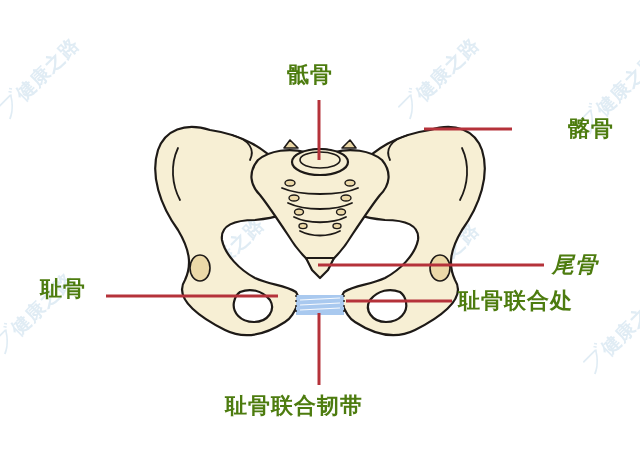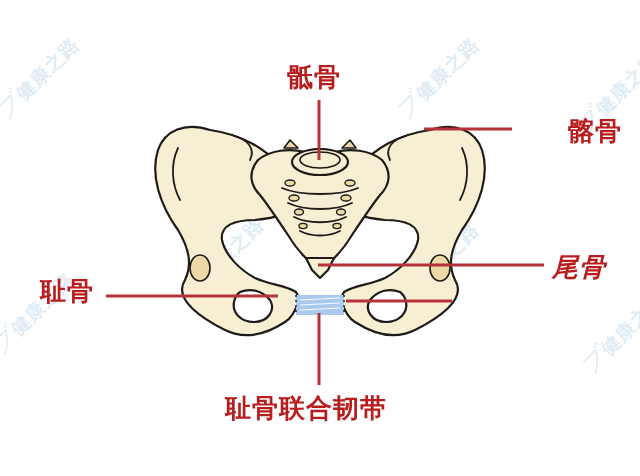--- a/index.html
+++ b/index.html
@@ -2,21 +2,21 @@
 <html><head>
   <meta charset="utf-8">
   <style>
     html, body { margin: 0; padding: 0; }
     body { width: 640px; height: 476px; background: #ffffff; position: relative; overflow: hidden;
            font-family: "DejaVu Sans", sans-serif; }
     .stage { position: absolute; left: 0; top: 0; width: 640px; height: 476px; }
     .wm { position: absolute; color: #dbe9f3; font-size: 19px; font-weight: bold; transform: rotate(-45deg);
           transform-origin: left bottom; white-space: nowrap; letter-spacing: 1px; opacity: 0.85; }
     .wm .z { font-style: italic; font-weight: normal; font-size: 24px; margin-right: 2px; }
-    .label { position: absolute; color: #b91c1c; font-size: 26px; font-weight: bold; white-space: nowrap;
+    .label { position: absolute; color: #4d7c0f; font-size: 22px; font-weight: bold; white-space: nowrap;
              letter-spacing: 1px; line-height: 1; }
     svg { position: absolute; left: 0; top: 0; }
   </style>
 </head>
 <body>
 
 <div class="stage">
 
   <div class="wm" style="left:10px; top:95px;"><span class="z">ブ</span><span>健康之路</span></div>
   <div class="wm" style="left:410px; top:95px;"><span class="z">ブ</span><span>健康之路</span></div>
@@ -98,14 +98,15 @@
       <line x1="106" y1="296" x2="278" y2="296"></line>
       <line x1="346" y1="301" x2="452" y2="301"></line>
       <line x1="319" y1="313" x2="319" y2="385"></line>
     </g>
   </svg>
 
   <div class="label" style="left:287px; top:64px;">骶骨</div>
   <div class="label" style="left:568px; top:118px;">髂骨</div>
   <div class="label" style="left:552px; top:254px;font-style:italic;">尾骨</div>
   <div class="label" style="left:40px; top:278px;">耻骨</div>
+  <div class="label" style="left:458px; top:290px;">耻骨联合处</div>
   <div class="label" style="left:225px; top:395px;text-align:center;">耻骨联合韧带</div>
 </div>
 
 </body></html>

